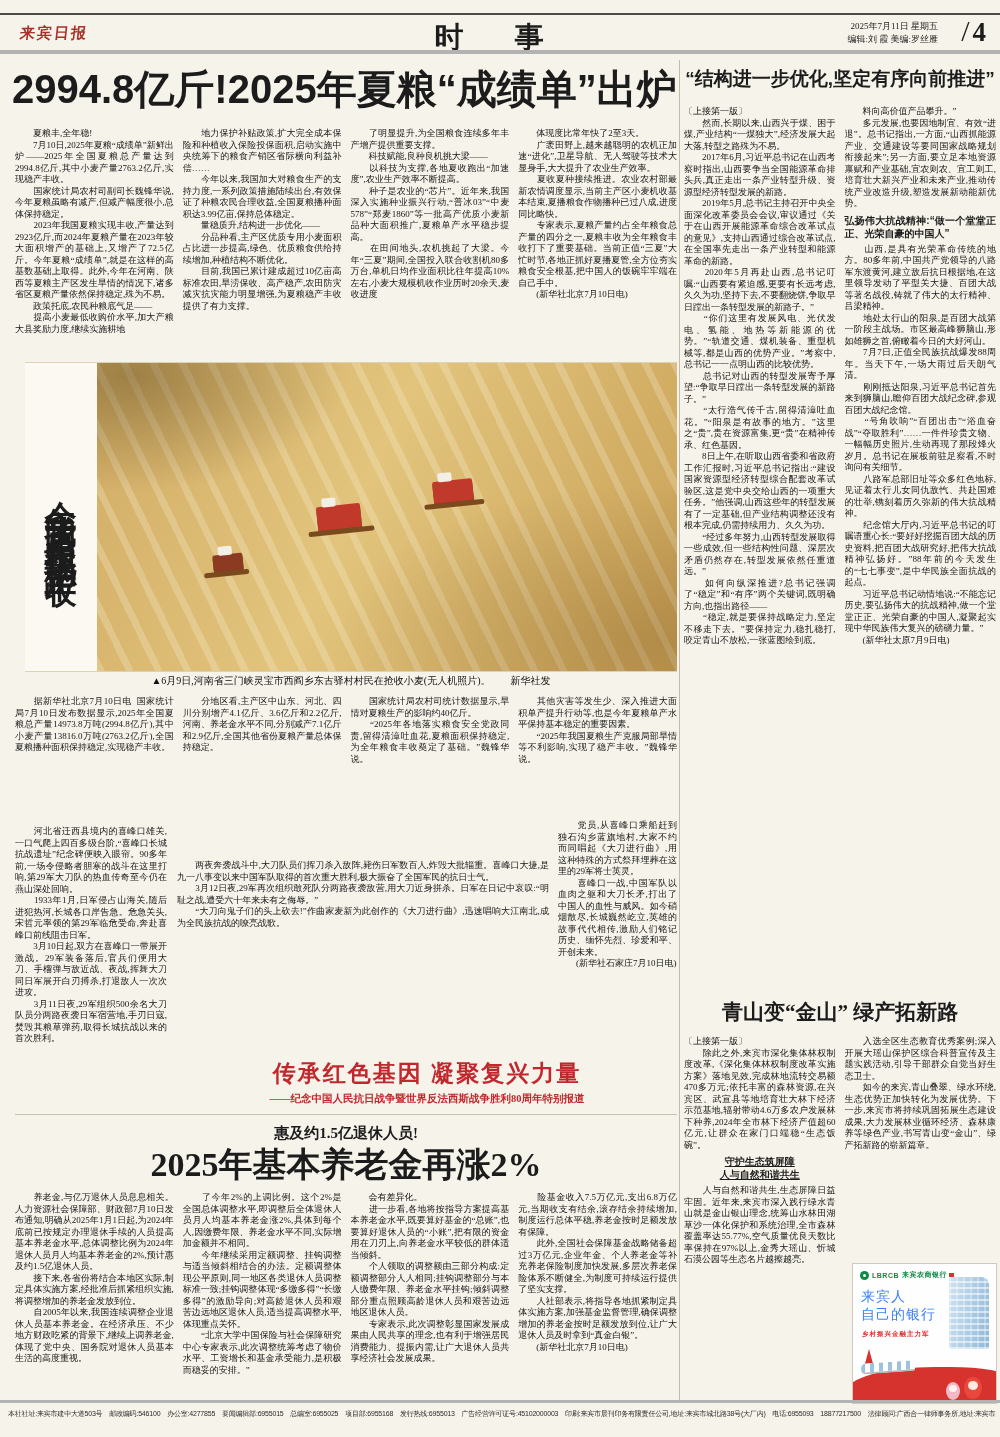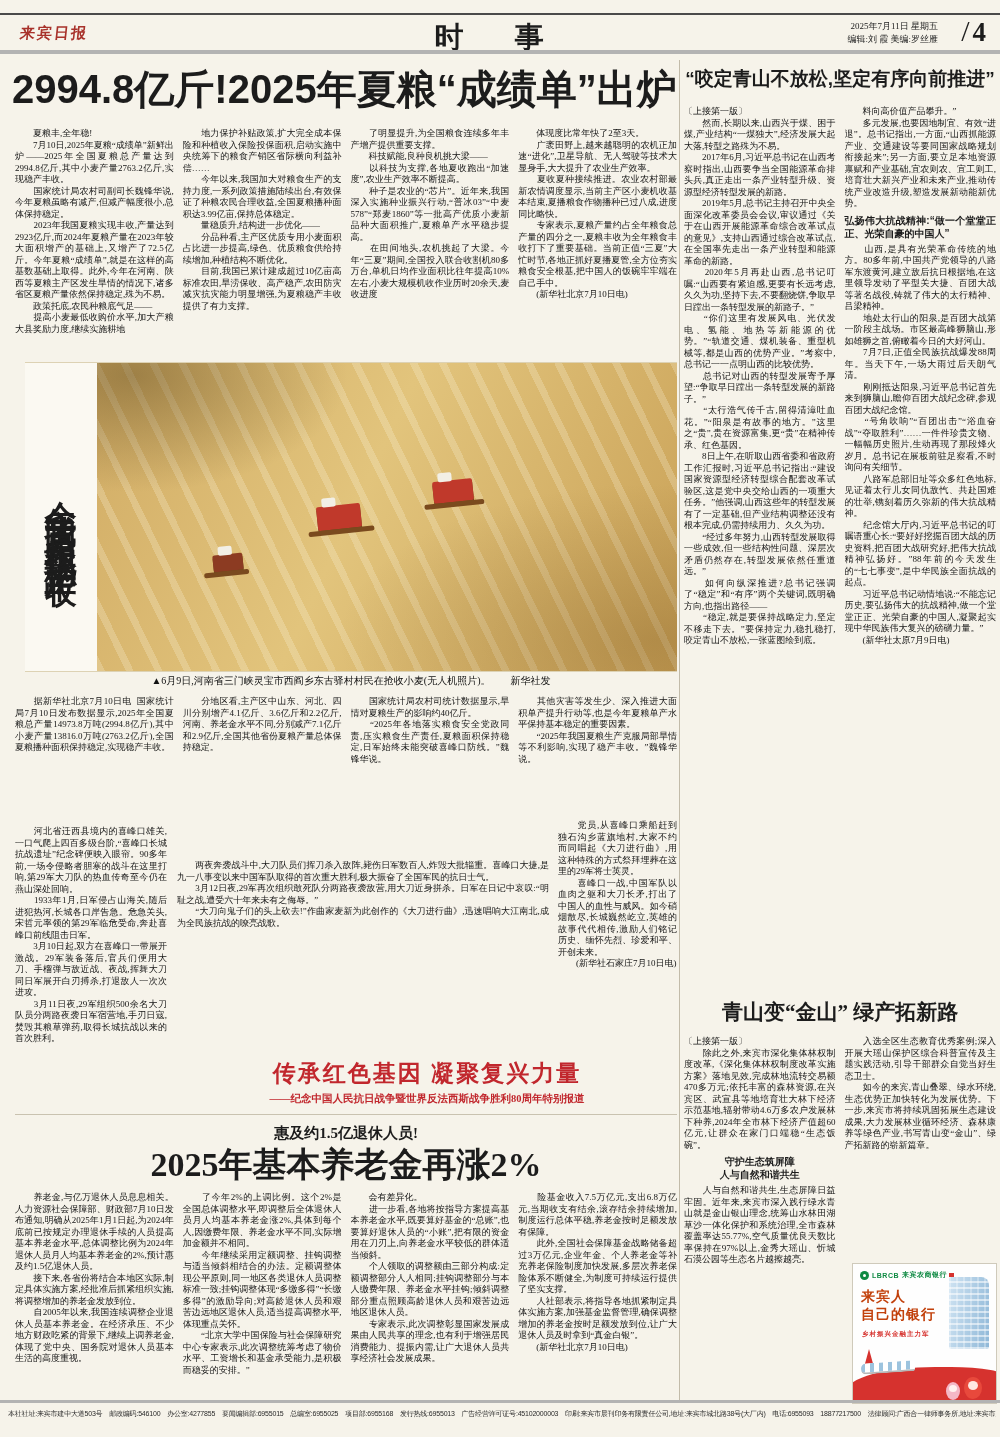--- a/index.html
+++ b/index.html
@@ -71,21 +71,21 @@
            font-family:"Liberation Serif",serif;white-space:nowrap;}
   .r-body2{left:684px;top:1036px;width:312px;height:364px;}
   .stack{display:flex;flex-direction:column;}
   
   .ad{left:852px;top:1263px;width:143px;height:139px;background:#fefefe;border:1px solid #cfcabb;
       overflow:hidden;font-family:"Liberation Sans",sans-serif;}
   .ad-logo-row{position:absolute;left:7px;top:6px;display:flex;align-items:center;gap:3px;}
   .ad-mark{width:9px;height:9px;border-radius:50%;background:#0f8a43;position:relative;}
   .ad-mark:after{content:"";position:absolute;left:3px;top:3px;width:3px;height:3px;background:#fff;border-radius:50%;}
   .ad-brand{font-size:7px;font-weight:bold;color:#0f8a43;letter-spacing:.5px;}
-  .ad-line{position:absolute;left:8px;font-weight:700;color:#c2410c;font-size:14px;letter-spacing:1px;}
+  .ad-line{position:absolute;left:8px;font-weight:400;color:#3b82f6;font-size:14px;letter-spacing:1px;}
   .ad-tag{position:absolute;left:9px;top:66px;font-size:6.5px;color:#d6322e;letter-spacing:1px;font-weight:bold;}
   .ad-building{position:absolute;right:7px;top:13px;width:40px;height:72px;border-radius:2px 8px 2px 2px;
      background:
        repeating-linear-gradient(0deg, rgba(255,255,255,.55) 0 2px, rgba(0,0,0,0) 2px 6px),
        repeating-linear-gradient(90deg, rgba(255,255,255,.3) 0 2px, rgba(0,0,0,0) 2px 7px),
        linear-gradient(100deg,#cfe3f2,#8fb8d8);}
   .ad-flag{position:absolute;right:42px;top:9px;width:5px;height:4px;background:#d6322e;}
   .ad-band{position:absolute;left:-6px;bottom:-4px;width:160px;height:40px;background:#d6322e;
            border-radius:55% 35% 0 0 / 60% 26% 0 0;}
   .ad-train{position:absolute;left:8px;bottom:30px;width:54px;height:9px;background:#fff;
@@ -151,21 +151,21 @@
       <div class="harv" style="left:58%;top:38%;width:40px;height:22px;transform:rotate(-6deg);"></div>
       <div class="harv" style="left:20%;top:62%;width:30px;height:17px;background:#8c3b22;transform:rotate(-6deg);"></div>
     </div>
   </div>
   <div class="abs caption">▲6月9日,河南省三门峡灵宝市西阎乡东古驿村村民在抢收小麦(无人机照片)。　　新华社发</div>
 
   <div class="abs grain-mid cols">
     <div class="bt">　　据新华社北京7月10日电  国家统计局7月10日发布数据显示,2025年全国夏粮总产量14973.8万吨(2994.8亿斤),其中小麦产量13816.0万吨(2763.2亿斤),全国夏粮播种面积保持稳定,实现稳产丰收。</div>
     <div class="bt">　　分地区看,主产区中山东、河北、四川分别增产4.1亿斤、3.6亿斤和2.2亿斤,河南、养老金水平不同,分别减产7.1亿斤和2.9亿斤,全国其他省份夏粮产量总体保持稳定。</div>
     <div class="bt">　　国家统计局农村司统计数据显示,旱情对夏粮生产的影响约40亿斤。
-　　“2025年各地落实粮食安全党政同责,压实粮食生产责任,夏粮面积保持稳定,日军始终未能突破喜峰口防线。”魏锋华说。</div>
+　　“2025年各地落实粮食安全党政同责,留得清漳吐血花,夏粮面积保持稳定,为全年粮食丰收奠定了基础。”魏锋华说。</div>
     <div class="bt">　　其他灾害等发生少、深入推进大面积单产提升行动等,也是今年夏粮单产水平保持基本稳定的重要因素。
 　　“2025年我国夏粮生产克服局部旱情等不利影响,实现了稳产丰收。”魏锋华说。</div>
   </div>
 
   <div class="abs xfk">
     <div class="xfk-col1 bt">　　河北省迁西县境内的喜峰口雄关,一口气爬上四百多级台阶,“喜峰口长城抗战遗址”纪念碑便映入眼帘。90多年前,一场令侵略者胆寒的战斗在这里打响,第29军大刀队的热血传奇至今仍在燕山深处回响。
 　　1933年1月,日军侵占山海关,随后进犯热河,长城各口岸告急。危急关头,宋哲元率领的第29军临危受命,奔赴喜峰口前线阻击日军。
 　　3月10日起,双方在喜峰口一带展开激战。29军装备落后,官兵们便用大刀、手榴弹与敌近战、夜战,挥舞大刀同日军展开白刃搏杀,打退敌人一次次进攻。
 　　3月11日夜,29军组织500余名大刀队员分两路夜袭日军宿营地,手刃日寇,焚毁其粮草弹药,取得长城抗战以来的首次胜利。</div>
     <div class="xfk-cols23 cols">
@@ -195,21 +195,21 @@
     <div class="bt">　　会有差异化。
 　　进一步看,各地将按指导方案提高基本养老金水平,既要算好基金的“总账”,也要算好退休人员的“小账”,把有限的资金用在刀刃上,向养老金水平较低的群体适当倾斜。
 　　个人领取的调整额由三部分构成:定额调整部分人人相同;挂钩调整部分与本人缴费年限、养老金水平挂钩;倾斜调整部分重点照顾高龄退休人员和艰苦边远地区退休人员。
 　　专家表示,此次调整彰显国家发展成果由人民共享的理念,也有利于增强居民消费能力、提振内需,让广大退休人员共享经济社会发展成果。</div>
     <div class="bt">　　险基金收入7.5万亿元,支出6.8万亿元,当期收支有结余,滚存结余持续增加,制度运行总体平稳,养老金按时足额发放有保障。
 　　此外,全国社会保障基金战略储备超过3万亿元,企业年金、个人养老金等补充养老保险制度加快发展,多层次养老保险体系不断健全,为制度可持续运行提供了坚实支撑。
 　　人社部表示,将指导各地抓紧制定具体实施方案,加强基金监督管理,确保调整增加的养老金按时足额发放到位,让广大退休人员及时拿到“真金白银”。
 　　(新华社北京7月10日电)</div>
   </div>
 
-  <div class="abs r-head1">“咬定青山不放松,坚定有序向前推进”</div>
+  <div class="abs r-head1">“结构进一步优化,坚定有序向前推进”</div>
   <div class="abs r-body1 cols">
     <div class="bt">〔上接第一版〕
 　　然而,长期以来,山西兴于煤、困于煤,产业结构“一煤独大”,经济发展大起大落,转型之路殊为不易。
 　　2017年6月,习近平总书记在山西考察时指出,山西要争当全国能源革命排头兵,真正走出一条产业转型升级、资源型经济转型发展的新路。
 　　2019年5月,总书记主持召开中央全面深化改革委员会会议,审议通过《关于在山西开展能源革命综合改革试点的意见》,支持山西通过综合改革试点,在全国率先走出一条产业转型和能源革命的新路。
 　　2020年5月再赴山西,总书记叮嘱:“山西要有紧迫感,更要有长远考虑,久久为功,坚持下去,不要翻烧饼,争取早日蹚出一条转型发展的新路子。”
 　　“你们这里有发展风电、光伏发电、氢能、地热等新能源的优势。”“轨道交通、煤机装备、重型机械等,都是山西的优势产业。”考察中,总书记一一点明山西的比较优势。
 　　总书记对山西的转型发展寄予厚望:“争取早日蹚出一条转型发展的新路子。”
 　　“太行浩气传千古,留得清漳吐血花。”“阳泉是有故事的地方。”这里之“贵”,贵在资源富集,更“贵”在精神传承、红色基因。
 　　8日上午,在听取山西省委和省政府工作汇报时,习近平总书记指出:“建设国家资源型经济转型综合配套改革试验区,这是党中央交给山西的一项重大任务。”他强调,山西这些年的转型发展有了一定基础,但产业结构调整还没有根本完成,仍需持续用力、久久为功。
@@ -230,21 +230,21 @@
 　　习近平总书记动情地说:“不能忘记历史,要弘扬伟大的抗战精神,做一个堂堂正正、光荣自豪的中国人,凝聚起实现中华民族伟大复兴的磅礴力量。”
 　　(新华社太原7月9日电)</div>
     </div>
   </div>
 
   <div class="abs r-head2">青山变“金山” 绿产拓新路</div>
   <div class="abs r-body2 cols">
     <div class="stack">
       <div class="bt">〔上接第一版〕
 　　除此之外,来宾市深化集体林权制度改革,《深化集体林权制度改革实施方案》落地见效,完成林地流转交易额470多万元;依托丰富的森林资源,在兴宾区、武宣县等地培育壮大林下经济示范基地,辐射带动4.6万多农户发展林下种养,2024年全市林下经济产值超60亿元,让群众在家门口端稳“生态饭碗”。</div>
-      <div class="r-sub" style="text-align:center;">守护生态筑屏障
+      <div class="r-sub" style="text-align:center;text-decoration:underline;">守护生态筑屏障
 人与自然和谐共生</div>
       <div class="bt" style="flex:1;">　　人与自然和谐共生,生态屏障日益牢固。近年来,来宾市深入践行绿水青山就是金山银山理念,统筹山水林田湖草沙一体化保护和系统治理,全市森林覆盖率达55.77%,空气质量优良天数比率保持在97%以上,金秀大瑶山、忻城石漠公园等生态名片越擦越亮。</div>
     </div>
     <div class="bt">　　入选全区生态教育优秀案例;深入开展大瑶山保护区综合科普宣传及主题实践活动,引导干部群众自觉当好生态卫士。
 　　如今的来宾,青山叠翠、绿水环绕,生态优势正加快转化为发展优势。下一步,来宾市将持续巩固拓展生态建设成果,大力发展林业循环经济、森林康养等绿色产业,书写青山变“金山”、绿产拓新路的崭新篇章。</div>
   </div>
 
   <div class="abs ad">
     <div class="ad-logo-row">
       <span class="ad-mark"></span>

